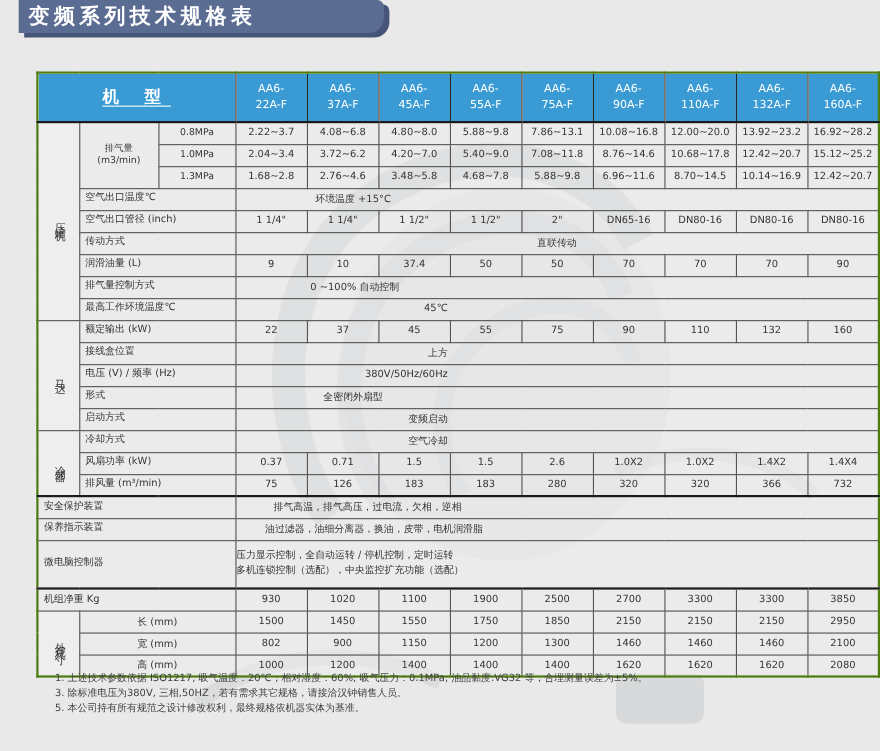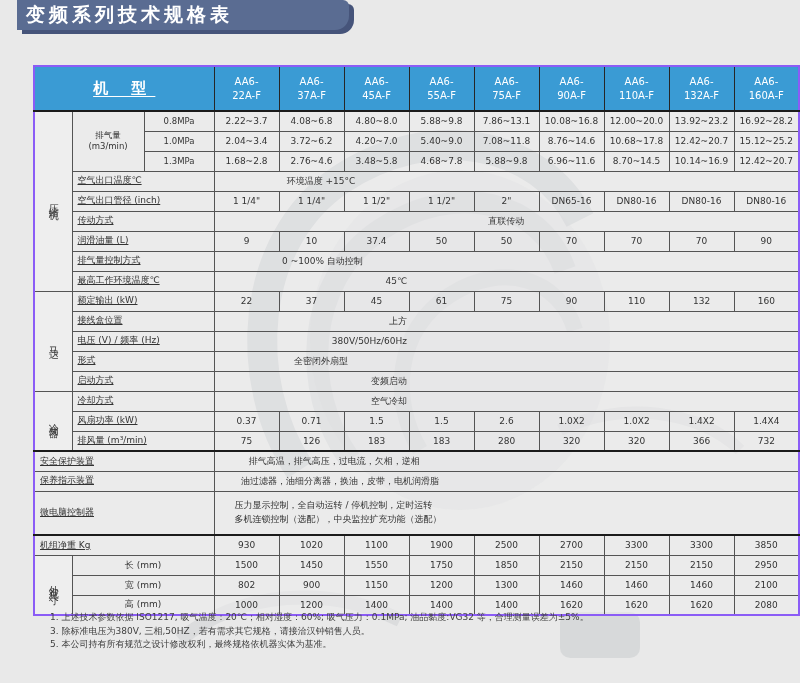--- a/index.html
+++ b/index.html
@@ -18,21 +18,21 @@
     display:flex;align-items:center;
   }
   .title-bar .t{
     color:#ffffff;font-weight:bold;font-size:19px;letter-spacing:4px;
     padding-left:9px;white-space:nowrap;
   }
   
   table.spec{
     position:absolute;left:33px;top:65px;width:765px;z-index:2;
     border-collapse:collapse;table-layout:fixed;
-    border:2px solid #8b5cf6;
+    border:2px solid #4d7c0f;
   }
   .spec td,.spec th{
     border:1px solid #545454;
     font-size:9px;color:#333;text-align:center;vertical-align:middle;
     padding:0;background:rgba(236,236,236,0.55);font-weight:normal;
     overflow:hidden;
   }
   .spec tr{height:20px;}
   tr.hdr{height:45px;}
   tr.hdr th{
@@ -42,29 +42,29 @@
   th.model{font-size:10px;line-height:1.35;white-space:pre-line;}
   .model-label .ul{
     font-size:15px;font-weight:bold;letter-spacing:9px;
     text-decoration:underline;text-underline-offset:3px;
   }
   td.grp{background:rgba(241,241,241,0.65);}
   .vtext{
     writing-mode:vertical-rl;text-orientation:upright;
     font-size:10px;letter-spacing:3px;color:#333;
   }
-  td.lbl{text-align:left;padding-left:5px;white-space:pre-line;line-height:1.25;text-decoration:underline;}
+  td.lbl{text-align:left;padding-left:5px;white-space:pre-line;line-height:1.25;}
   td.sublabel{white-space:pre-line;line-height:1.3;font-size:8.5px;}
   td.press{font-size:8.5px;}
   td.dimlbl{text-align:center;}
   td.mval{text-align:left;}
   .pos{display:block;text-align:center;font-size:9px;color:#333;}
   .w31{width:31%;margin-left:16px;}.w33{width:33%;text-align:right;}.w37{width:37%;}.w41{width:41%;}.w43{width:43%;}
   .full{width:100%;}
-  .pleft{display:block;text-align:left;padding-left:20px;white-space:pre-line;line-height:1.5;}
+  .pleft{display:block;text-align:left;padding-left:0;white-space:pre-line;line-height:1.5;}
   tr.tall{height:44px;}
   tr.sep-top td{border-top:2px solid #1b1b1b;}
   
   .notes{
     position:absolute;left:50px;top:611px;width:730px;z-index:2;
     font-size:9px;color:#3f3f3f;line-height:13.6px;
   }
 </style>
 </head>
 <body>
@@ -217,21 +217,21 @@
           <span class="pos w33">45℃</span>
         </td>
   </tr>
 
   <tr>
     <td class="grp" rowspan="5"><span class="vtext">马达</span></td>
     <td class="lbl" colspan="2">额定输出 (kW)</td>
   <td class="v">22</td>
         <td class="v">37</td>
         <td class="v">45</td>
-        <td class="v">61</td>
+        <td class="v">55</td>
         <td class="v">75</td>
         <td class="v">90</td>
         <td class="v">110</td>
         <td class="v">132</td>
         <td class="v">160</td>
       </tr>
   <tr>
     <td class="lbl" colspan="2">接线盒位置</td>
     <td class="mval" colspan="9">
           <span class="pos w33">上方</span>

